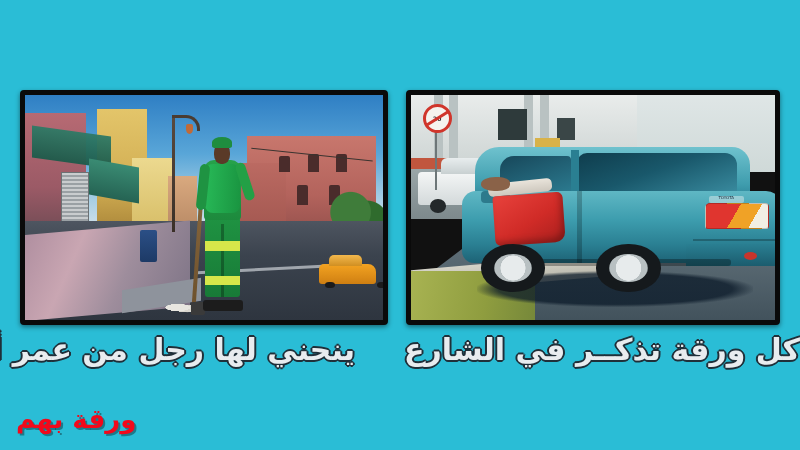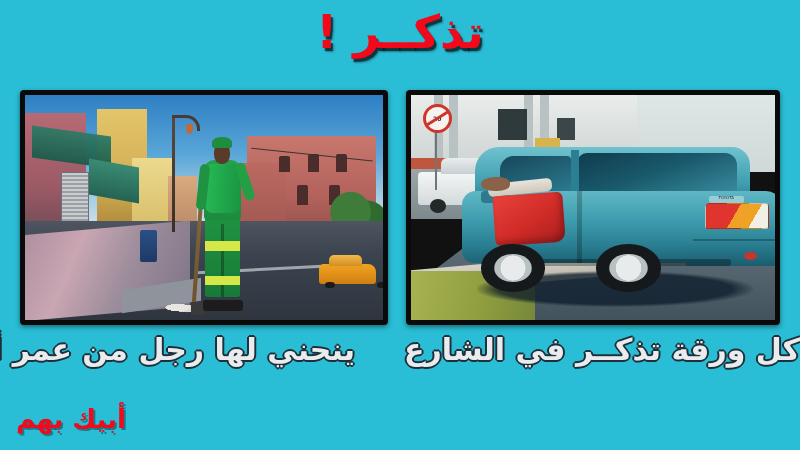--- a/index.html
+++ b/index.html
@@ -408,21 +408,20 @@
     letter-spacing:1px;
     text-shadow:2px 2px 0 rgba(0,0,0,0.35);
     white-space:nowrap;
   }
 </style>
 </head>
 <body>
 
 <div class="poster">
 
-  <div class="title">تذكــر  !</div>
 
   <div class="photo" id="photo-left">
     <div class="scene">
       <div class="l-sky"></div>
       <div class="l-bldg-terra"></div>
       <div class="l-bldg-terra2"></div>
       <div class="l-win" style="right:10%;top:26%;width:3%;height:8%;"></div>
       <div class="l-win" style="right:18%;top:26%;width:3%;height:8%;"></div>
       <div class="l-win" style="right:26%;top:27%;width:3%;height:7%;"></div>
       <div class="l-win" style="right:12%;top:40%;width:3%;height:9%;"></div>
@@ -508,15 +507,15 @@
       </div>
     </div>
   </div>
 
   <div class="caption">
     <span class="seg">كل ورقة تذكــر في الشارع</span>
     <span class="gap"></span>
     <span class="seg">ينحني لها رجل من عمر أبيك</span>
   </div>
 
-  <div class="footer-note">أبيك بهم</div>
+  <div class="footer-note">ورقة بهم</div>
 
 </div>
 
 </body></html>

